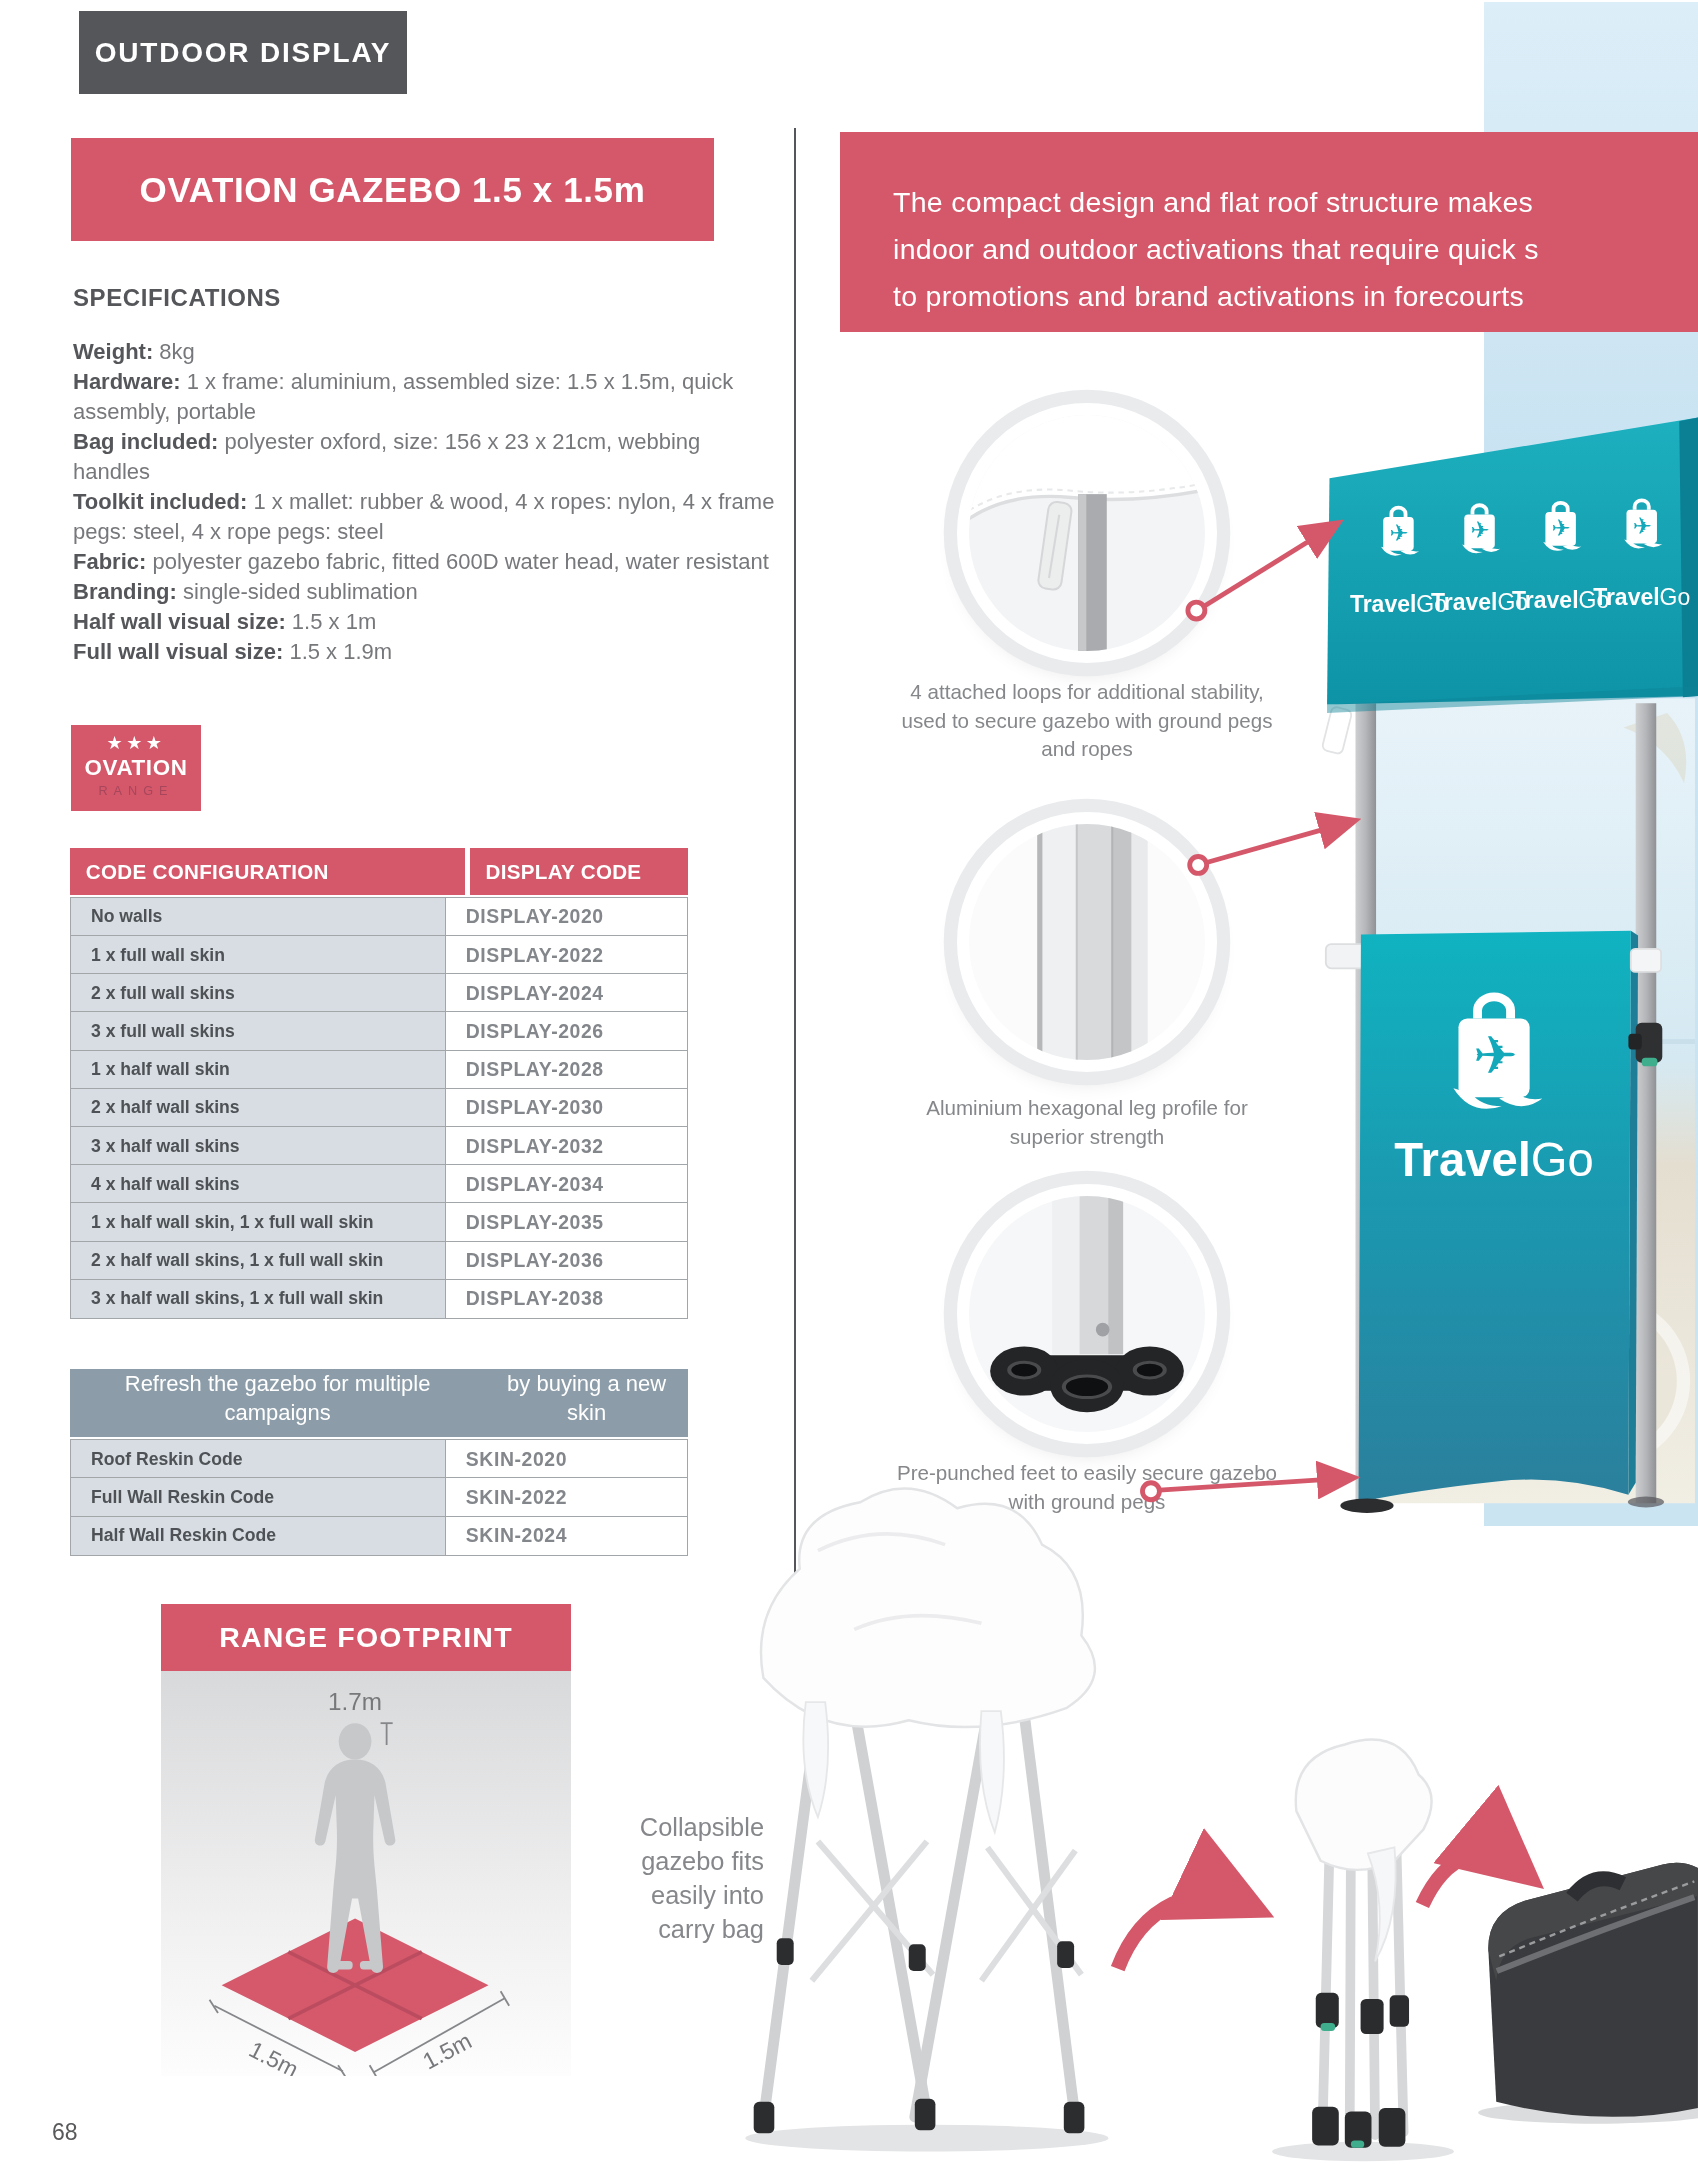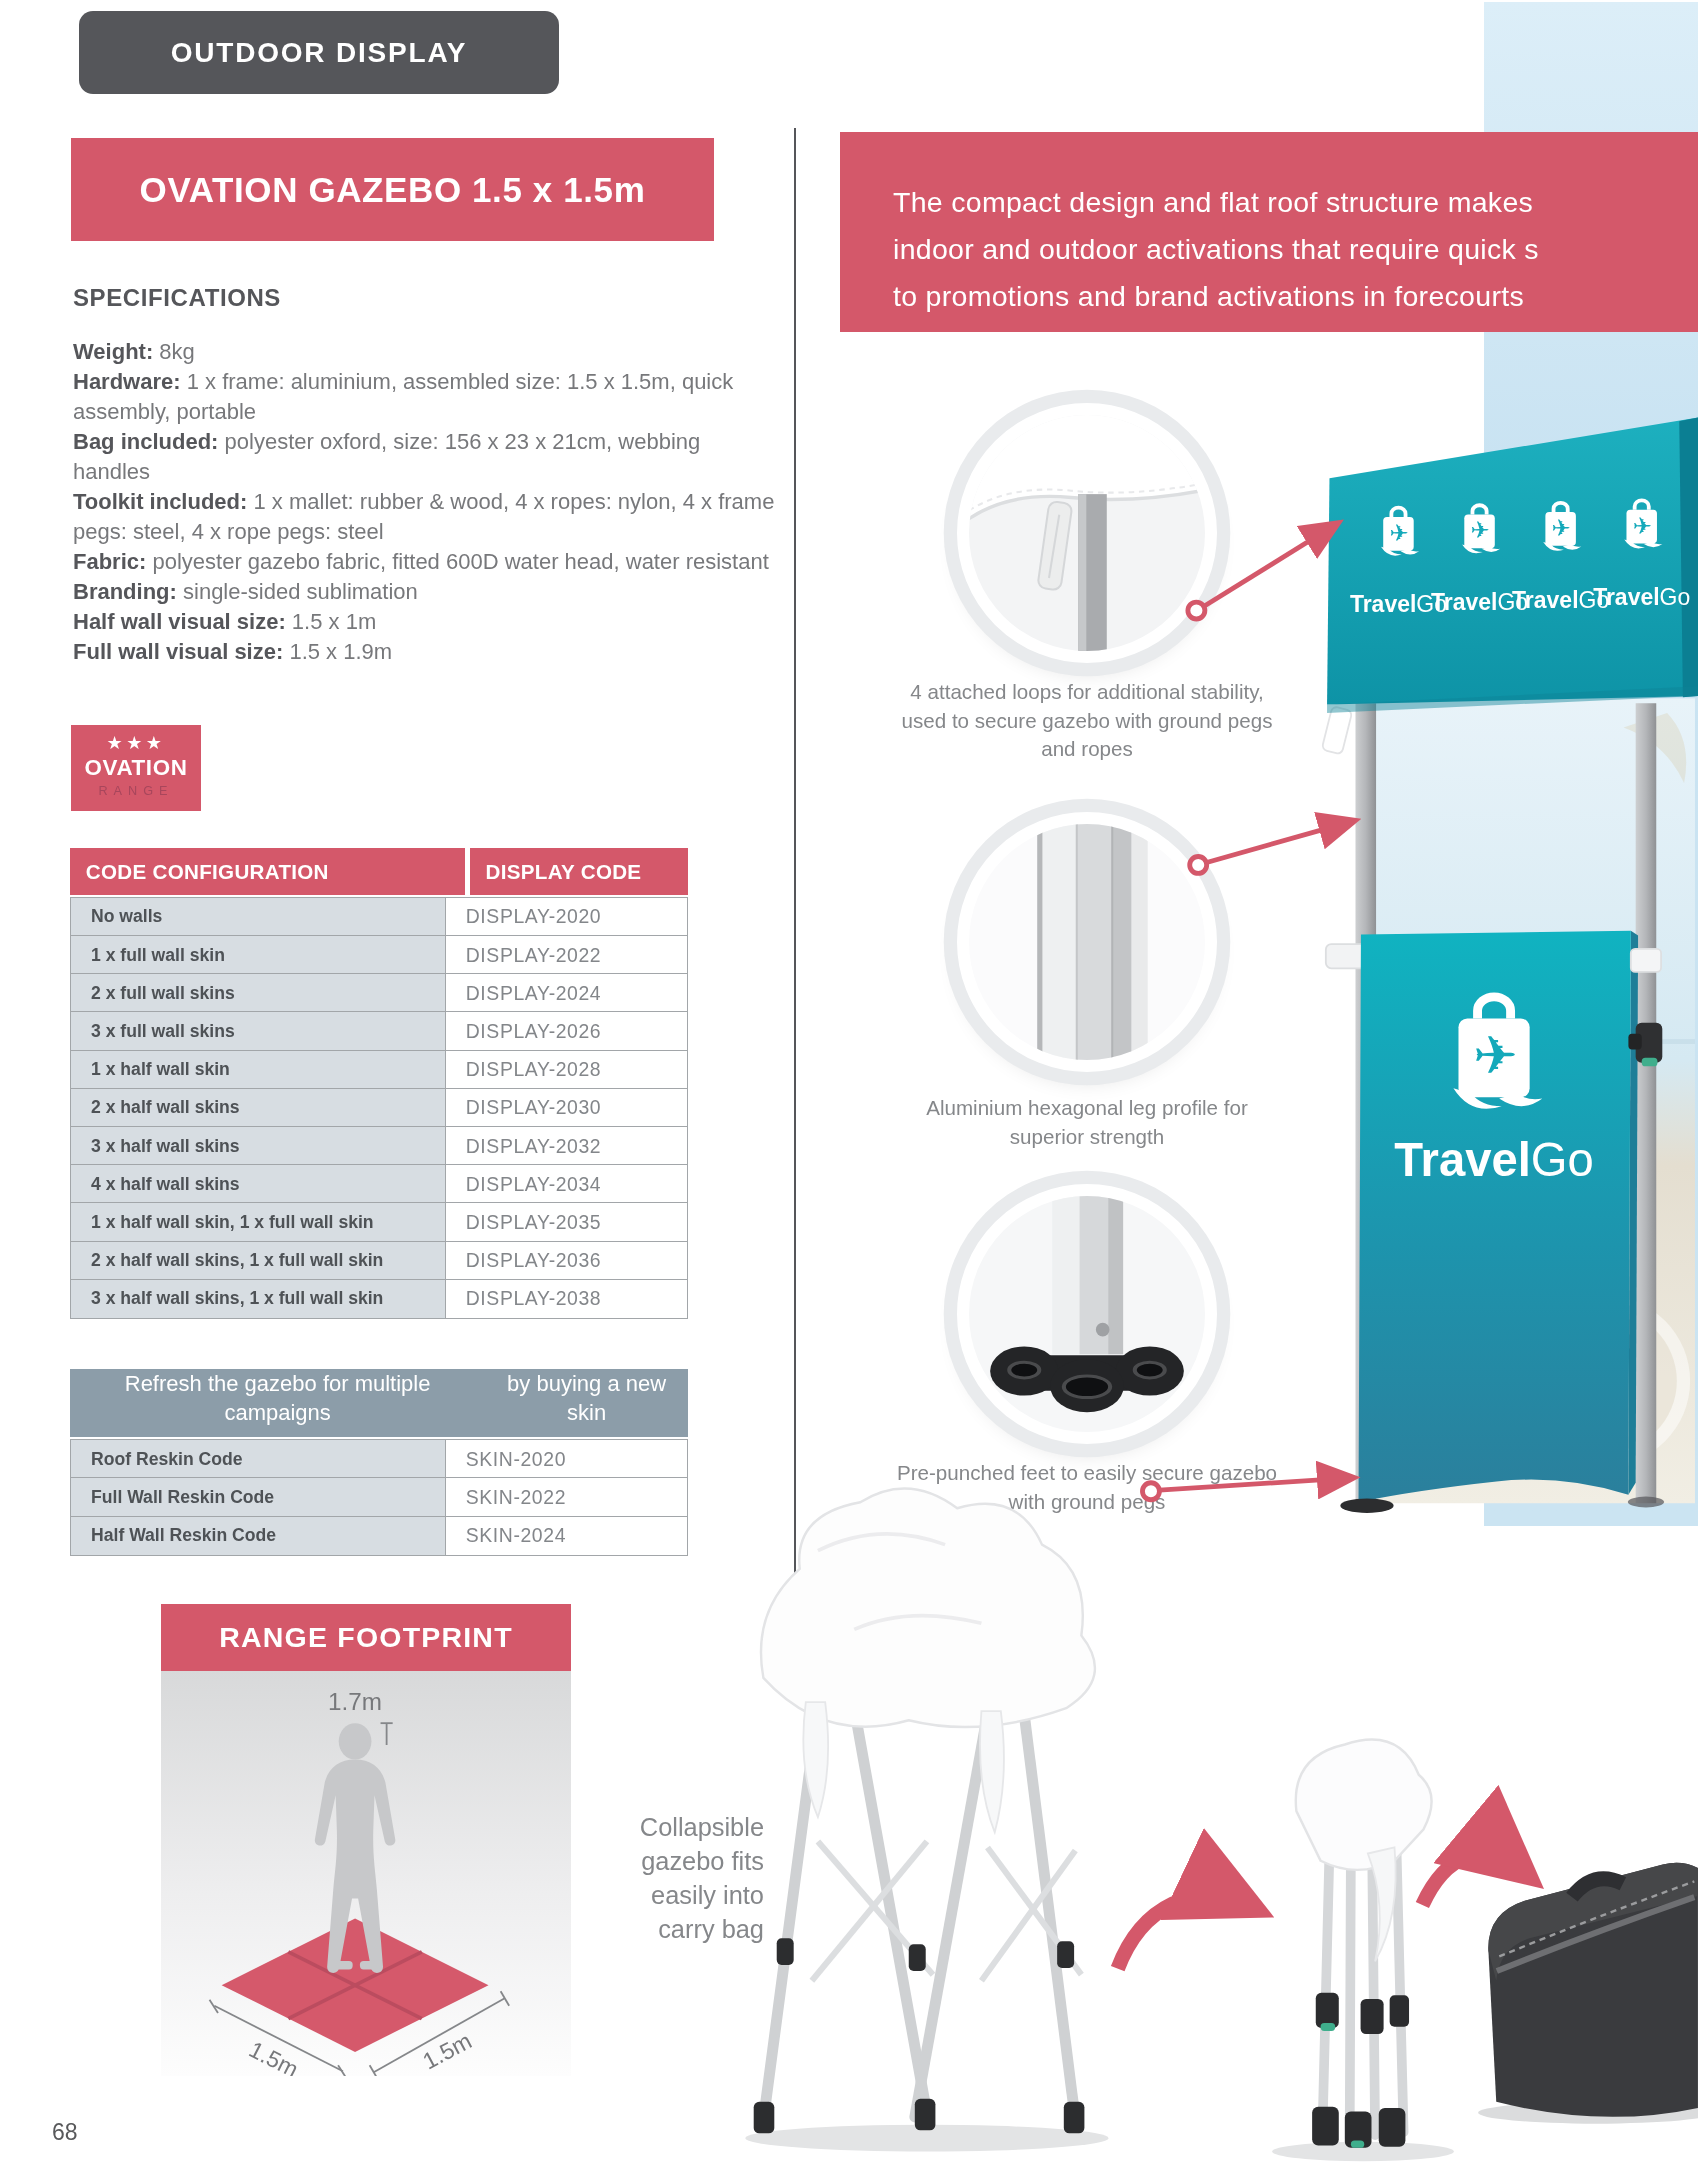--- a/index.html
+++ b/index.html
@@ -7,22 +7,22 @@
         font-family:"Liberation Sans","DejaVu Sans",sans-serif;}
   .abs{position:absolute;}
 
   
   .bottom-band{left:0;top:1599px;width:1698px;height:584px;
 image               background:linear-gradient(180deg,#e9e9ea 0%,#f4f4f5 40%,#ffffff 100%);}
   .blue-strip{left:1484px;top:2.4px;width:214px;height:1524px;
               background:linear-gradient(180deg,#dceef8 0%,#c9e3f2 30%,#cbe4f2 100%);}
 
   
-  .tag-box{left:79px;top:11px;width:480px;height:83px;background:#55565a;
-           display:flex;align-items:center;justify-content:center;border-radius:14px;}
+  .tag-box{left:79px;top:11px;width:328px;height:83px;background:#55565a;
+           display:flex;align-items:center;justify-content:center;}
   .tag-box span{color:#fff;font-size:28px;font-weight:bold;letter-spacing:1.8px;}
   .title-box{left:71px;top:138px;width:643px;height:103px;background:#d4586a;
              display:flex;align-items:center;justify-content:center;}
   .title-box span{color:#fff;font-size:35px;font-weight:bold;letter-spacing:0.6px;}
   .spec-heading{left:73px;top:284px;font-size:24px;font-weight:bold;color:#55565a;letter-spacing:0.6px;}
   .spec-list{left:73px;top:337px;width:703px;font-size:22px;line-height:30px;color:#77787b;}
   .spec-list b{color:#55565a;}
   .badge{left:71px;top:725px;width:130px;height:86px;background:#d4586a;text-align:center;}
   .badge .stars{color:#fff;font-size:18px;letter-spacing:3.6px;margin-top:7.3px;}
   .badge .bname{color:#fff;font-size:22.4px;font-weight:bold;letter-spacing:0.6px;margin-top:1.2px;}
@@ -31,21 +31,21 @@
   
   .tbl{left:70px;width:618px;}
   .thead{display:flex;gap:4.8px;height:47px;}
   .thead .hc{background:#d4586a;color:#fff;font-weight:bold;font-size:20.6px;
              display:flex;align-items:center;padding-left:15.8px;letter-spacing:0.3px;box-sizing:border-box;}
   .hc.c1{width:395px;} .hc.c2{width:218px;}
   .trow{display:flex;margin-top:-1.8px;}
   .trow .cell{border:1.8px solid #a2a6a9;height:40px;display:flex;align-items:center;
               padding-left:20px;box-sizing:border-box;}
   .trow .lc{width:397px;background:#d7dde2;color:#4e5256;font-weight:bold;font-size:17.6px;}
-  .trow .rc{width:256px;margin-left:-1.8px;background:#fff;color:#83868a;font-size:19.4px;letter-spacing:0.6px;}
+  .trow .rc{width:256px;margin-left:-1.8px;background:#fff;color:#83868a;font-size:19.4px;letter-spacing:0.6px;font-weight:bold;}
   .tbody{margin-top:3.6px;}
   .reskin-head{left:70px;top:1369px;width:618px;height:68px;background:#8c9da9;color:#fff;
                font-size:22px;line-height:29px;text-align:center;
                display:flex;justify-content:center;}
 
   
   .fp-bar{left:161px;top:1604px;width:410px;height:67px;background:#d4586a;
           display:flex;align-items:center;justify-content:center;}
   .fp-bar span{color:#fff;font-size:28.5px;font-weight:bold;letter-spacing:1.2px;}
   .fp-panel{left:161px;top:1671px;width:410px;height:405px;

